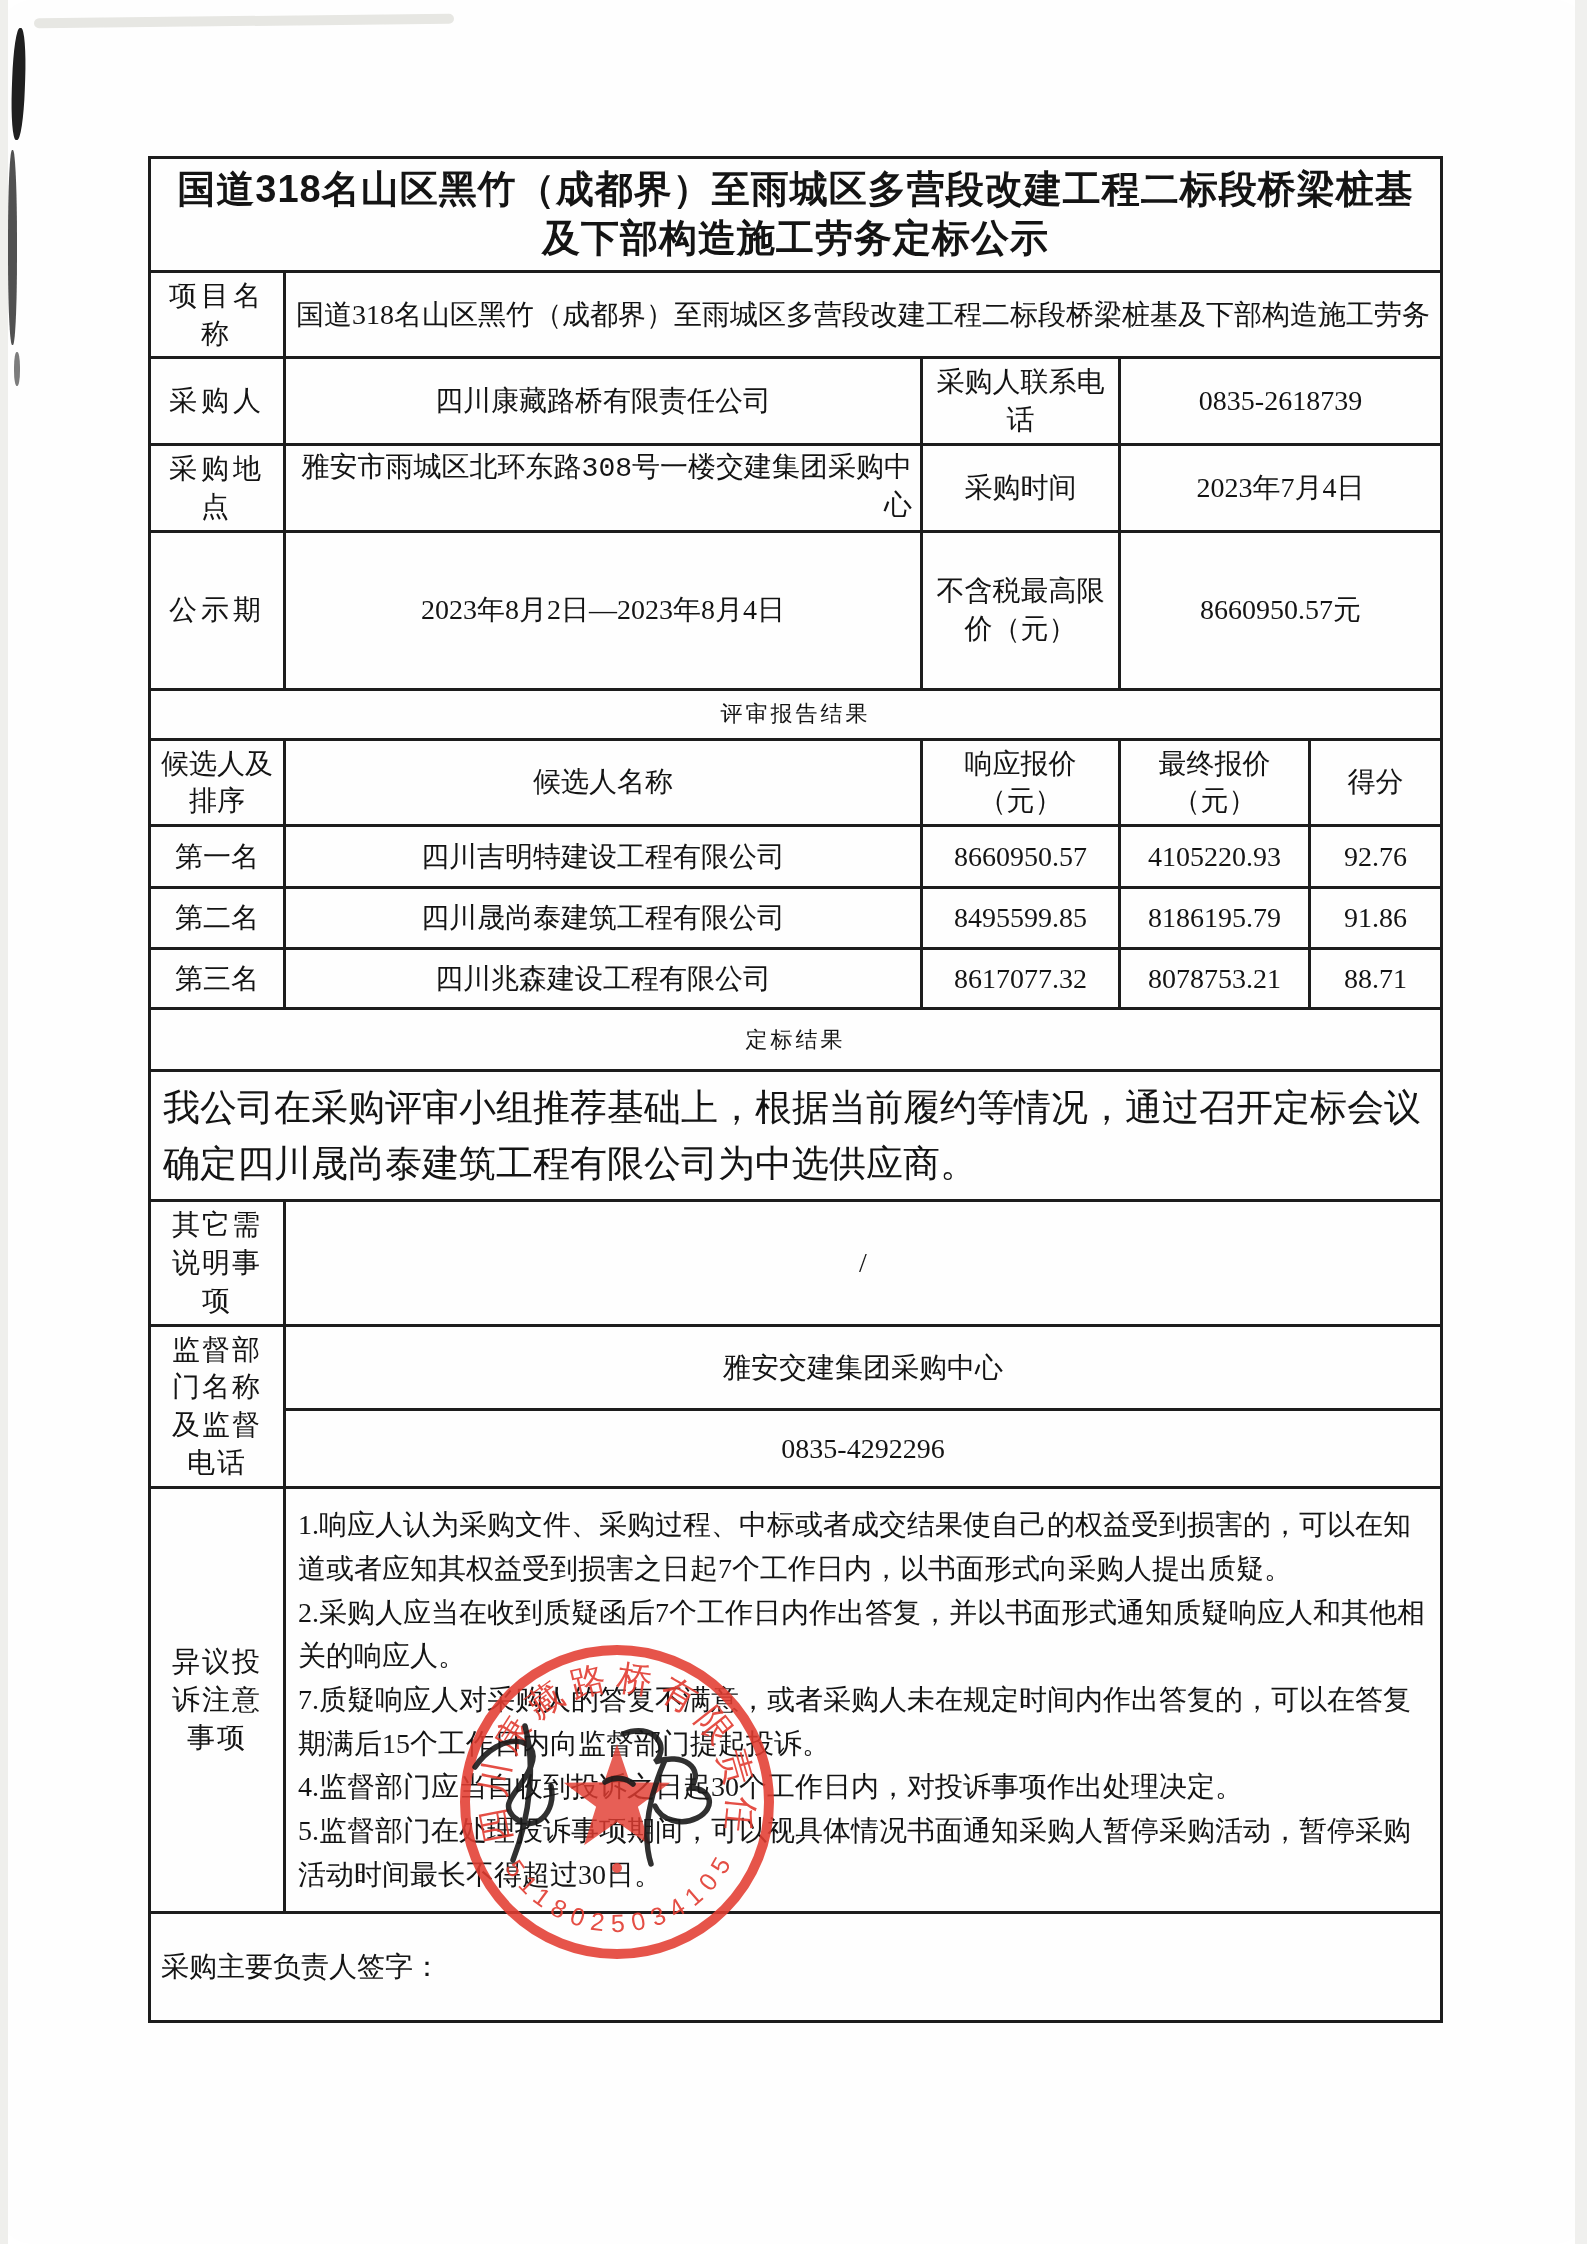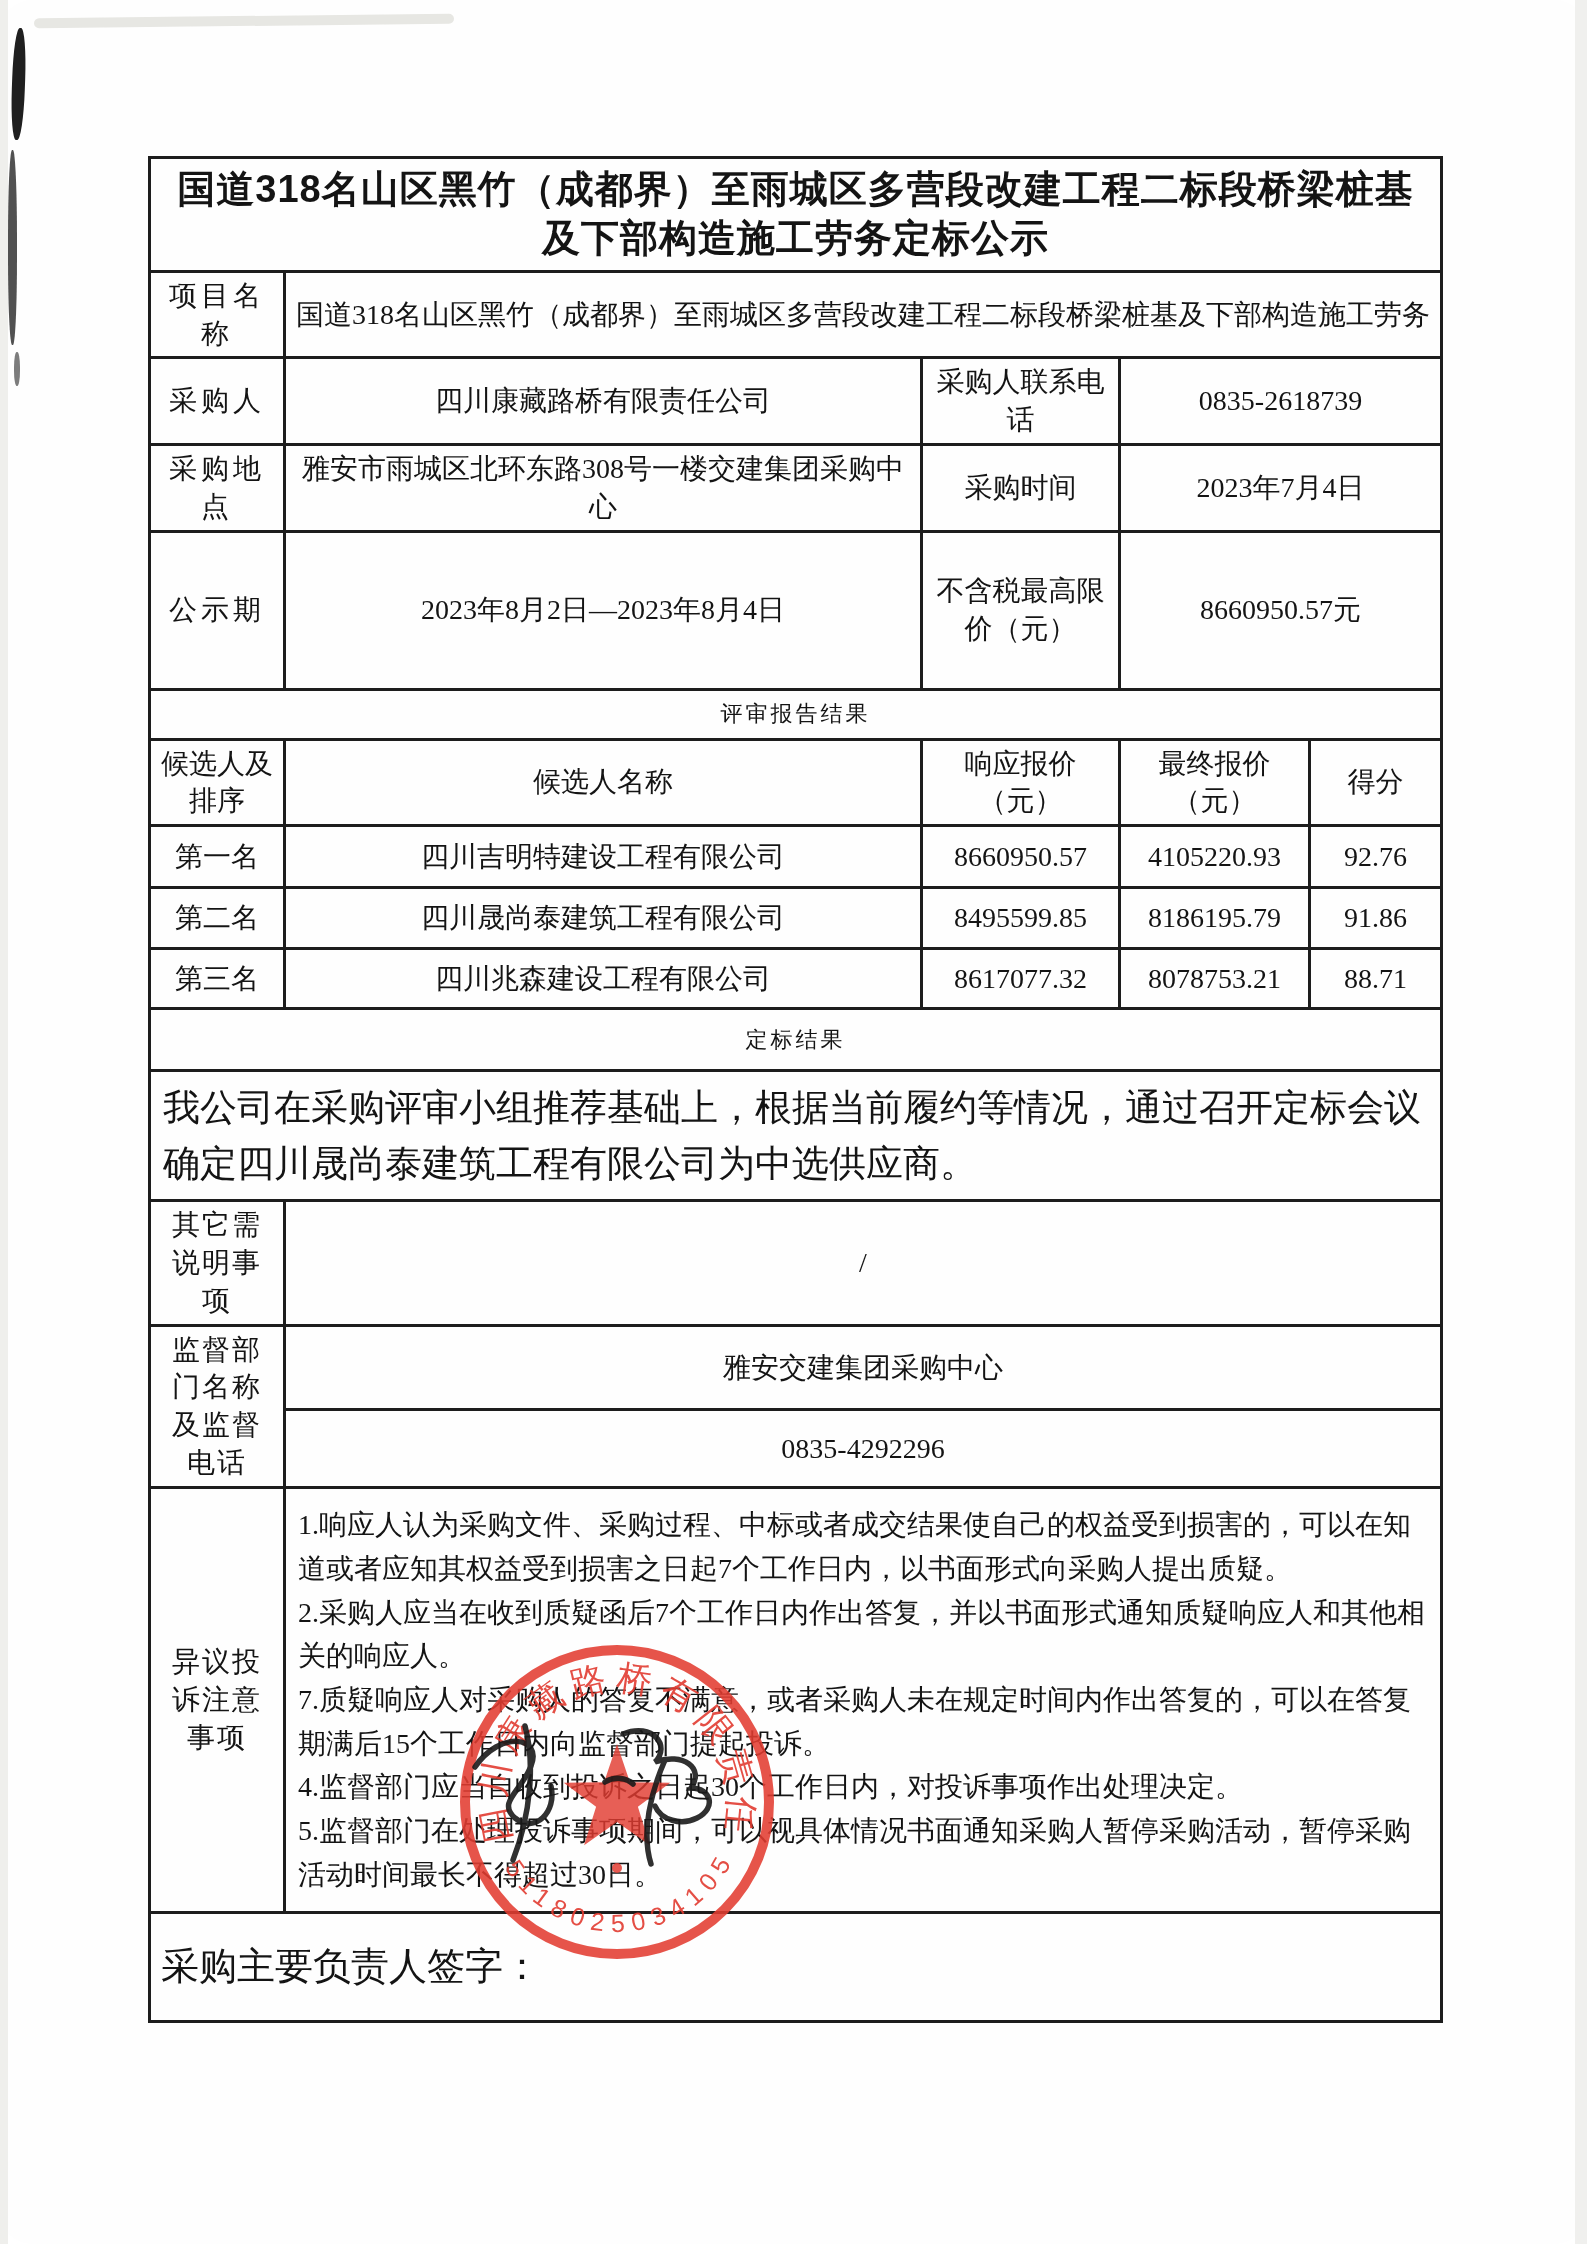--- a/index.html
+++ b/index.html
@@ -26,25 +26,25 @@
     font-size:28px;line-height:1.35;padding:4px 8px;word-break:break-all;
   }
   td.title-cell{
     font-family:"Liberation Sans", sans-serif;font-weight:bold;
     font-size:38px;line-height:1.3;letter-spacing:1px;padding:6px 20px;
   }
   td.label{letter-spacing:4px;}
   td.section{
     font-family:"Liberation Sans", sans-serif;font-size:22px;letter-spacing:3px;
   }
-  td.left{text-align:center;}
+  td.left{text-align:right;font-family:Liberation Mono, monospace;}
   td.notes-cell{text-align:left;padding:10px 12px;}
   .notes-cell p{margin:0;font-size:28px;line-height:1.56;text-align:left;}
   td.result-cell{text-align:left;padding:8px 12px;font-size:37px;line-height:1.5;}
-  td.sign-cell{text-align:left;font-size:38px;padding-left:10px;}
+  td.sign-cell{text-align:left;font-size:28px;padding-left:10px;}
 
   .overlay{position:absolute;pointer-events:none;}
   .seal-wrap{left:447px;top:1632px;width:340px;height:340px;}
   .sig-wrap{left:455px;top:1692px;width:310px;height:200px;}
 </style>
 </head>
 <body>
 
 <div class="page">
 

